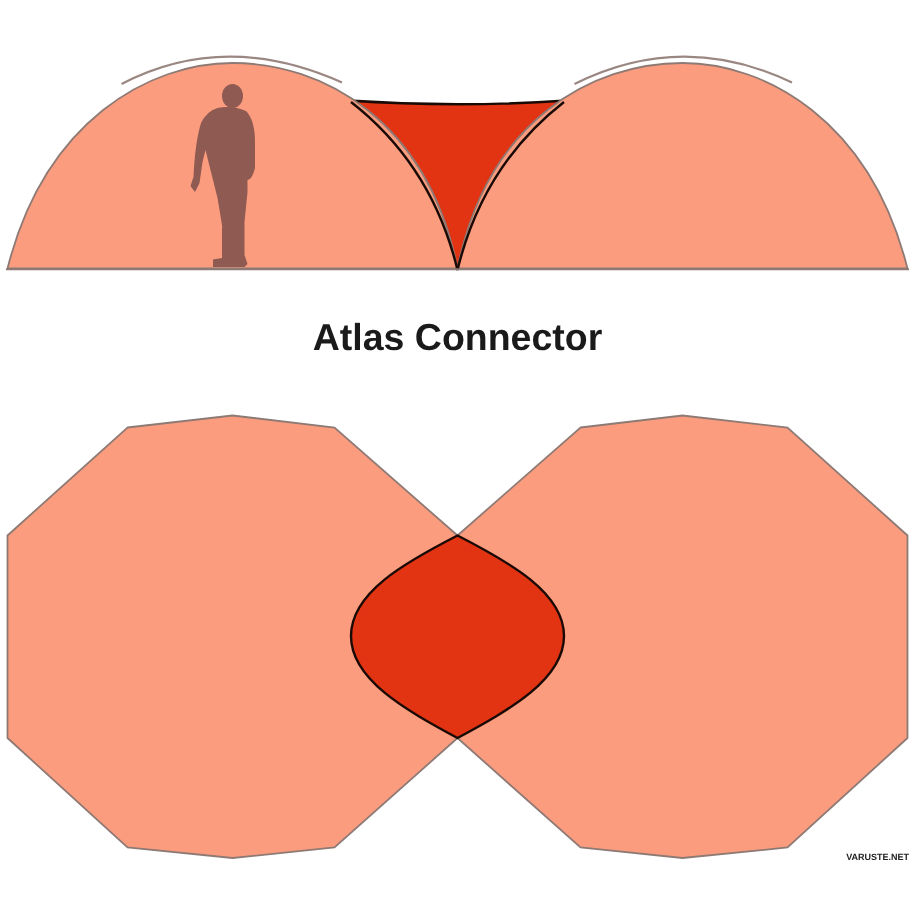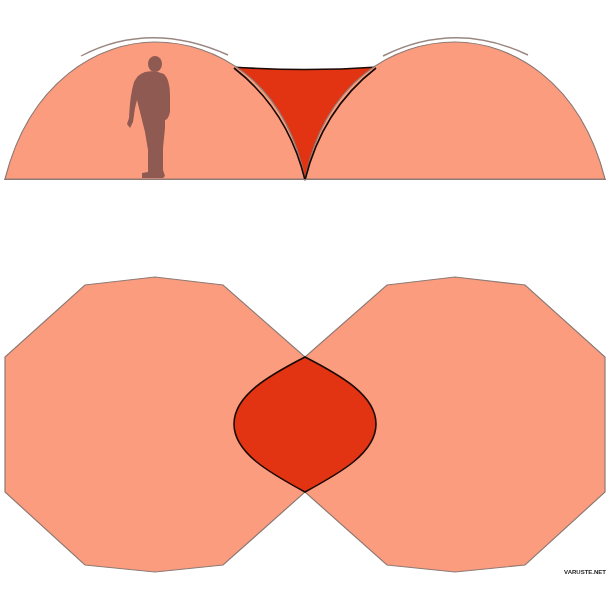--- a/index.html
+++ b/index.html
@@ -49,14 +49,15 @@
     </g>
 
     <g>
       <polygon points="85,285 155,277 223,285 305,357 305,492 223,565 155,572 85,565 5,492 5,357" fill="#FC9C7E" stroke="#8E7A74" stroke-width="1.2"></polygon>
       <polygon points="387,285 455,277 525,285 605,357 605,492 525,565 455,572 387,565 305,492 305,357" fill="#FC9C7E" stroke="#8E7A74" stroke-width="1.2"></polygon>
       <path d="M305 357 C 270 375, 234 395, 234 424 C 234 453, 270 473, 305 492
                C 340 473, 376 453, 376 424 C 376 395, 340 375, 305 357 Z" fill="#E23313" stroke="#1A0A05" stroke-width="1.6"></path>
     </g>
   </svg>
 
+  <div class="title">Atlas Connector</div>
   <div class="watermark">VARUSTE.NET</div>
 </div>
 
 </body></html>

